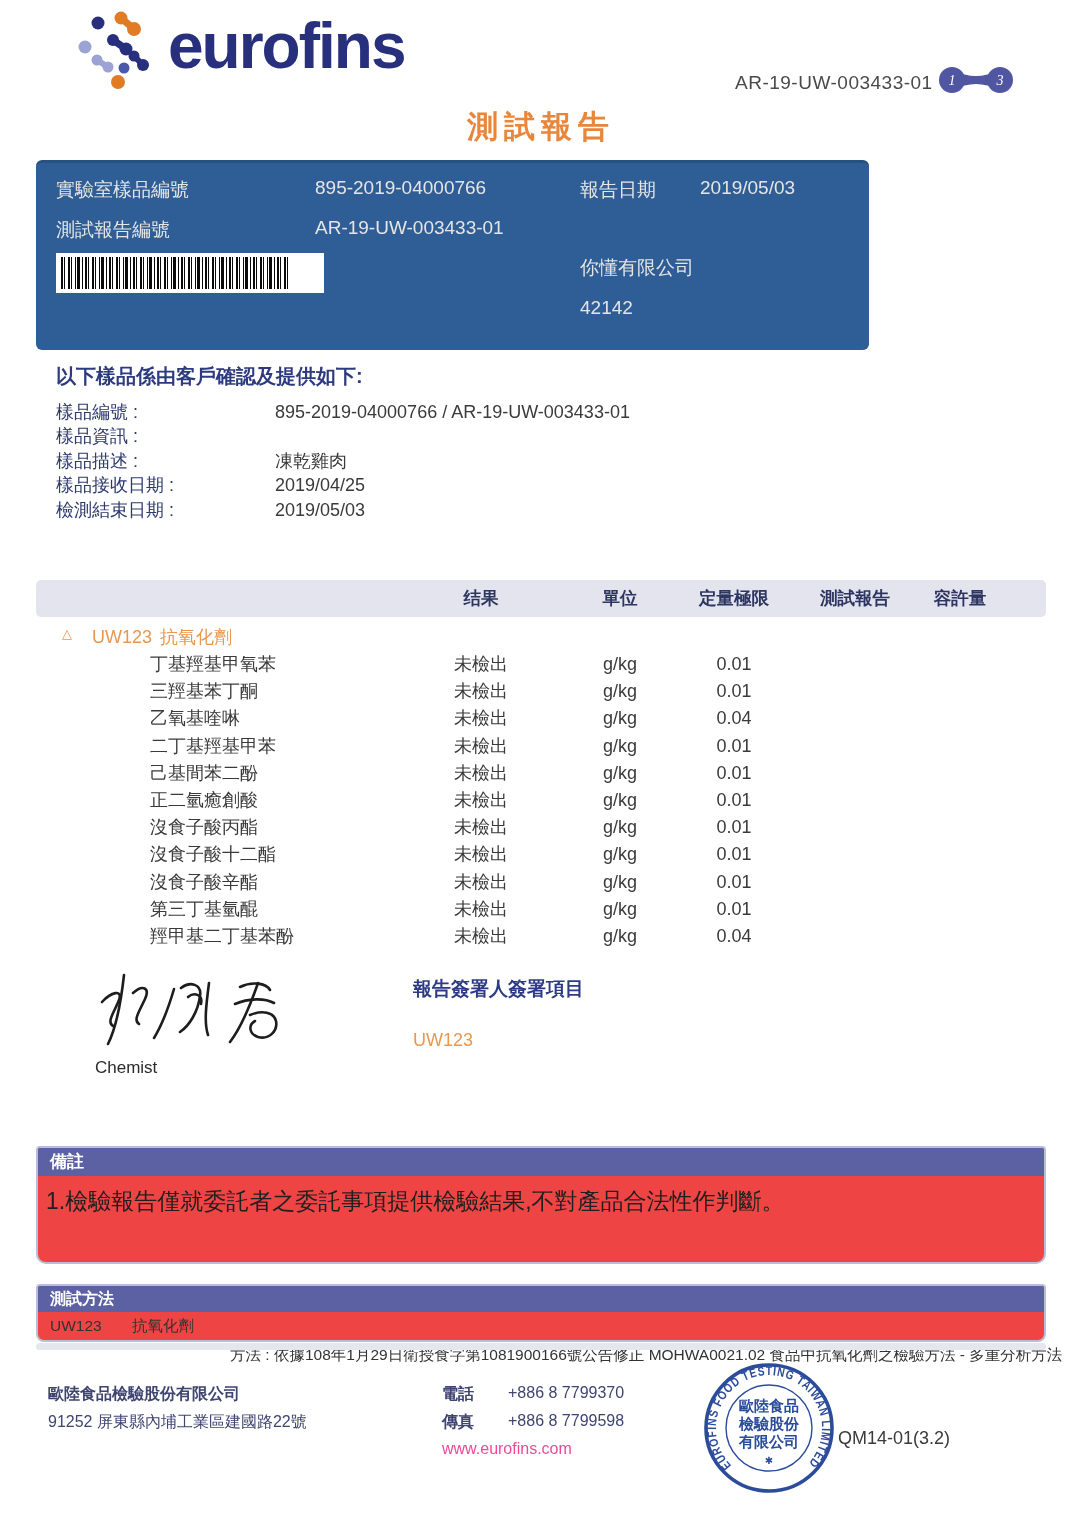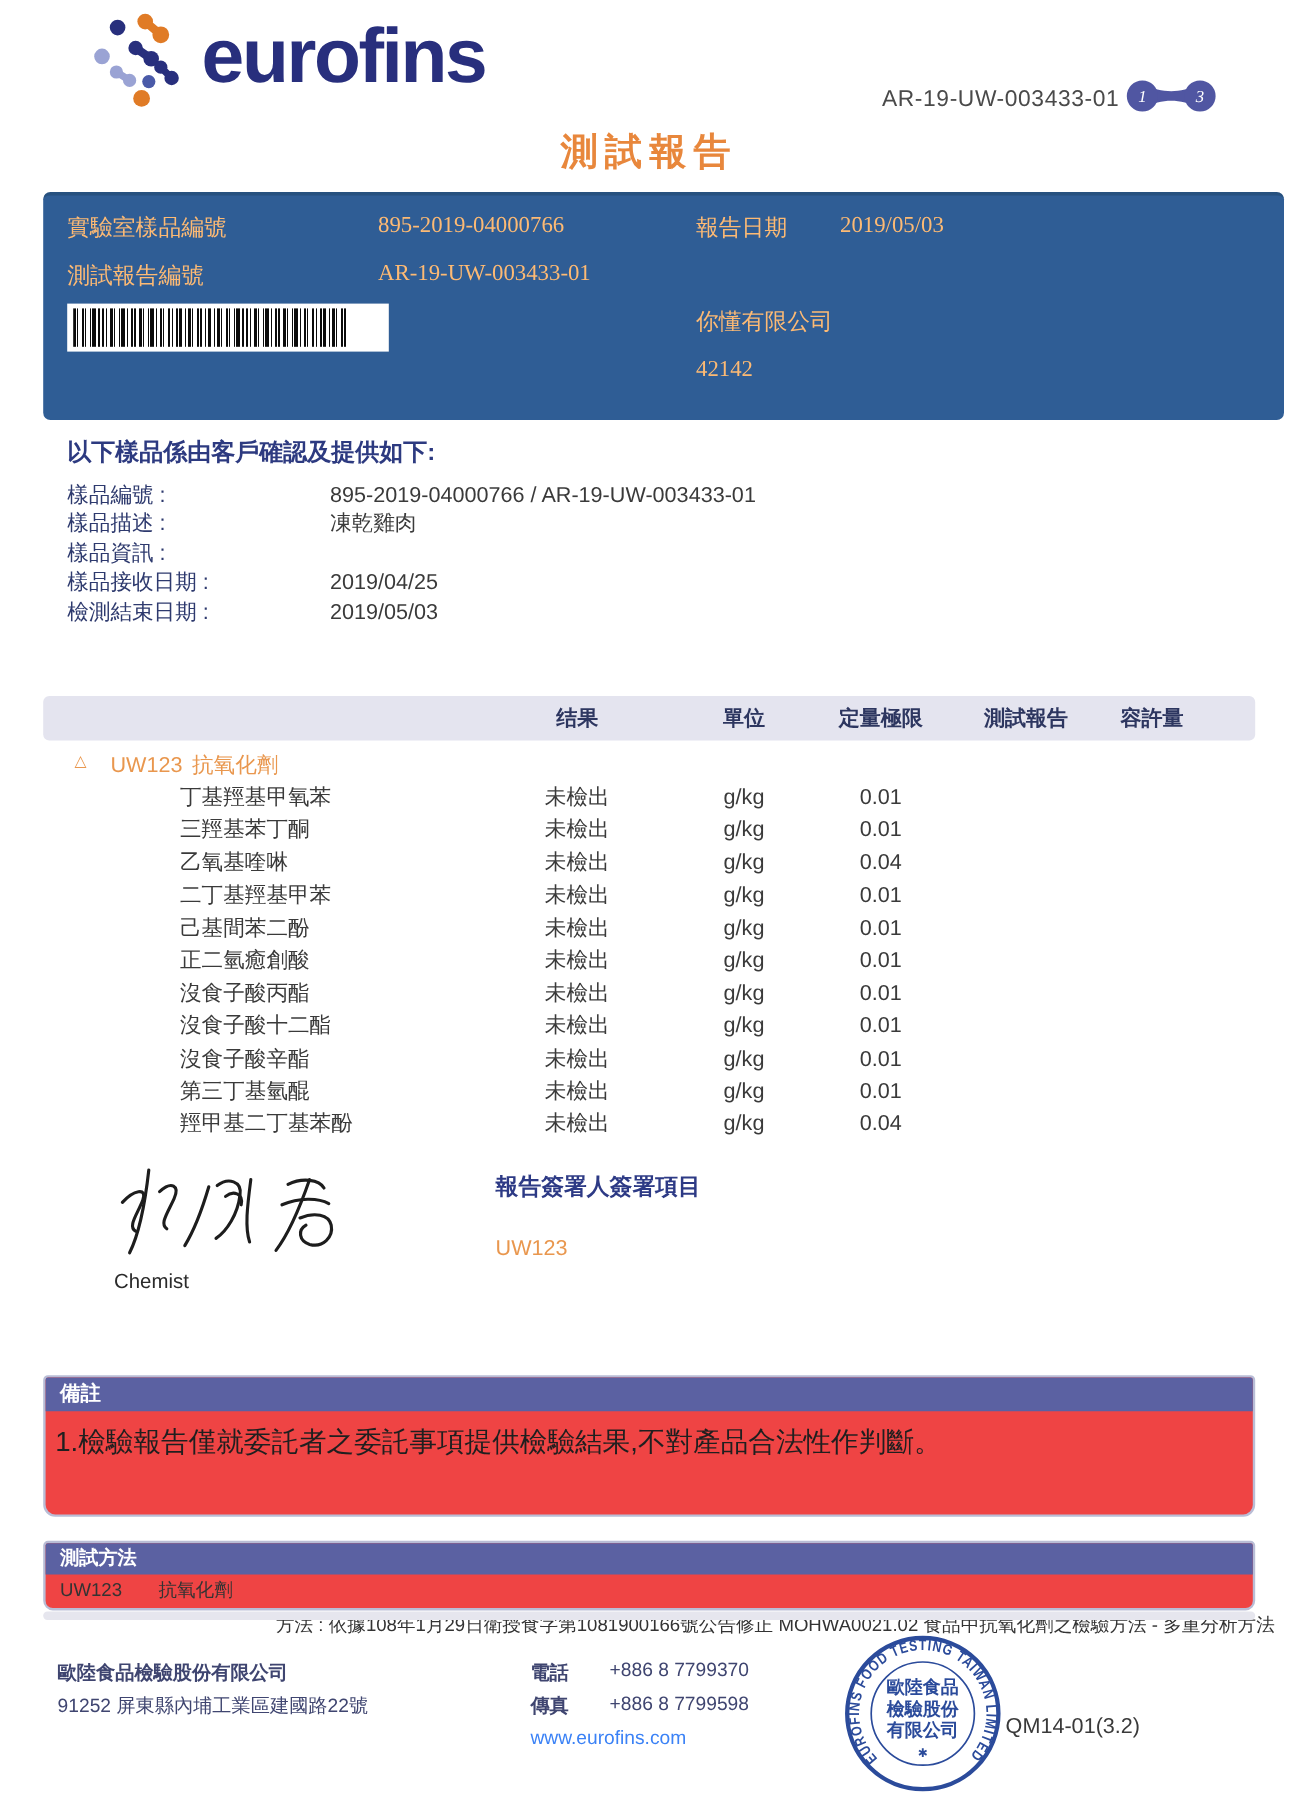--- a/index.html
+++ b/index.html
@@ -11,22 +11,22 @@
   .brand { position:absolute; left:76px; top:8px; display:flex; align-items:center; gap:10px; }
   .brand svg { display:block; }
   .brand .logo-text { font-size:64px; font-weight:bold; color:#282f7d; letter-spacing:-2px; line-height:1; padding-bottom:10px; }
   .report-ref { position:absolute; left:735px; top:72px; font-size:19px; color:#4a4a4a; letter-spacing:.5px; }
   .page-indicator { position:absolute; left:936px; top:64px; }
 
   .doc-title { position:absolute; left:0; top:106px; width:100%; text-align:center;
                font-size:31px; font-weight:bold; color:#e8873c; letter-spacing:6px; }
 
   
-  .blue-block { position:absolute; left:36px; top:160px; width:1034px; height:190px;
-                background:#2f5d95; border-radius:6px; border-top:3px solid #27517f; color:#fdba74;font-family:Liberation Serif, serif; }
+  .blue-block { position:absolute; left:36px; top:160px; width:833px; height:190px;
+                background:#2f5d95; border-radius:6px; border-top:3px solid #27517f; color:#e5e5e5; }
   .bb { position:absolute; font-size:19px; white-space:nowrap; }
   .bb.r1 { top:14px; } .bb.r2 { top:54px; }
   .bb.l1 { left:20px; } .bb.v1 { left:279px; } .bb.l2 { left:544px; } .bb.v2 { left:664px; }
   .bb.client { top:92px; left:544px; } .bb.code { top:134px; left:544px; }
   .barcode { position:absolute; left:20px; top:90px; width:268px; height:40px; background:#fff; }
   .barcode .bars { position:absolute; left:5px; top:4px; bottom:4px; width:228px;
       background:repeating-linear-gradient(90deg,#0a0a0a 0 2px,#fff 2px 3px,#0a0a0a 3px 4px,#fff 4px 7px,
       #0a0a0a 7px 9px,#fff 9px 10px,#0a0a0a 10px 11px,#fff 11px 14px,#0a0a0a 14px 15px,#fff 15px 16px,
       #0a0a0a 16px 19px,#fff 19px 21px,#0a0a0a 21px 22px,#fff 22px 24px); }
 
@@ -75,21 +75,21 @@
   .divider { position:absolute; left:36px; top:1343px; width:1010px; height:7px; background:#e6e6ee; border-radius:4px; }
 
   
   .ft { position:absolute; font-size:16px; color:#3f4570; white-space:nowrap; }
   .ft-company { left:48px; top:1384px; font-weight:bold; }
   .ft-address { left:48px; top:1412px; }
   .ft-phone-label { left:442px; top:1384px; font-weight:bold; }
   .ft-phone { left:508px; top:1384px; }
   .ft-fax-label { left:442px; top:1412px; font-weight:bold; }
   .ft-fax { left:508px; top:1412px; }
-  .ft-web { left:442px; top:1440px; color:#3b82f6; }
+  .ft-web { left:442px; top:1440px; color:#ec4899; }
   .stamp { position:absolute; left:700px; top:1358px; }
   .qm-code { position:absolute; left:838px; top:1428px; font-size:18px; color:#3a3a3a; }
 </style>
 </head>
 <body>
 
 <div class="page">
 
   <div class="brand">
     <svg width="82" height="86" viewBox="0 0 82 86">
@@ -137,22 +137,22 @@
     <div class="barcode">
         <div class="bars"></div>
       </div>
     <span class="bb client">你懂有限公司</span>
     <span class="bb code">42142</span>
   </section>
 
   <section class="sample">
     <h2>以下樣品係由客戶確認及提供如下:</h2>
     <div class="s-row"><span class="s-label">樣品編號 :</span><span class="s-value">895-2019-04000766 /  AR-19-UW-003433-01</span></div>
+    <div class="s-row"><span class="s-label">樣品資訊 :</span><span class="s-value"></span></div>
     <div class="s-row"><span class="s-label">樣品描述 :</span><span class="s-value">凍乾雞肉</span></div>
-    <div class="s-row"><span class="s-label">樣品資訊 :</span><span class="s-value"></span></div>
     <div class="s-row"><span class="s-label">樣品接收日期 :</span><span class="s-value">2019/04/25</span></div>
     <div class="s-row"><span class="s-label">檢測結束日期 :</span><span class="s-value">2019/05/03</span></div>
   </section>
 
   <section class="results">
     <div class="res-head">
       <span class="c result">结果</span>
       <span class="c unit">單位</span>
       <span class="c loq">定量極限</span>
       <span class="c lod">測試報告</span>

